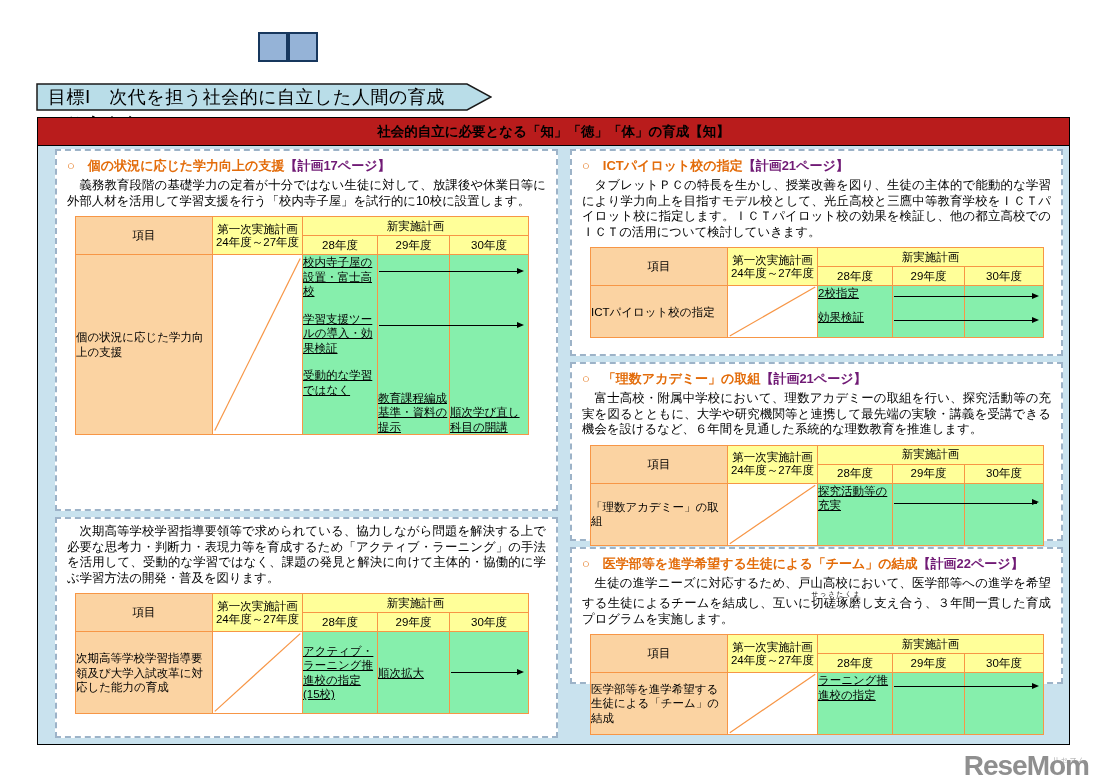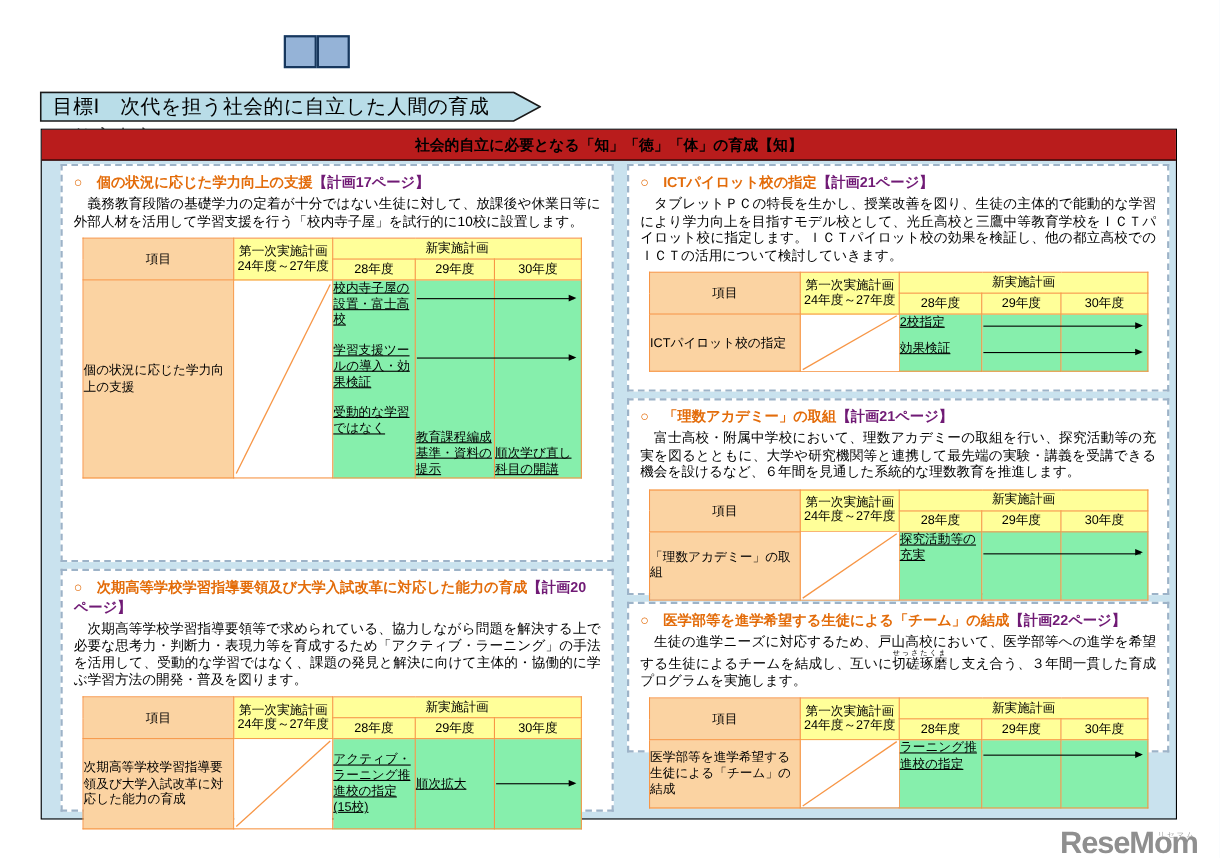--- a/index.html
+++ b/index.html
@@ -125,23 +125,20 @@
           <td class="c vb">順次学び直し科目の開講</td>
         </tr>
       </tbody>
         </table>
       <div class="arrow" style="top:55px;left:304px;width:143px"></div>
       <div class="arrow" style="top:109px;left:304px;width:143px"></div>
     </div>
   </div>
 
   <div class="panel" id="p2">
-    <div class="sec-title">
-      <span>○</span>　<span>次期高等学校学習指導要領及び大学入試改革に対応した能力の育成</span><span class="pref">【計画20ページ】</span>
-    </div>
     <p>　次期高等学校学習指導要領等で求められている、協力しながら問題を解決する上で必要な思考力・判断力・表現力等を育成するため「アクティブ・ラーニング」の手法を活用して、受動的な学習ではなく、課題の発見と解決に向けて主体的・協働的に学ぶ学習方法の開発・普及を図ります。</p>
     <div class="tbl-wrap">
       <table class="plan">
         <colgroup>
             <col style="width:137px">
             <col style="width:90px">
             <col style="width:75px">
             <col style="width:72px">
             <col style="width:79px">
           </colgroup>

